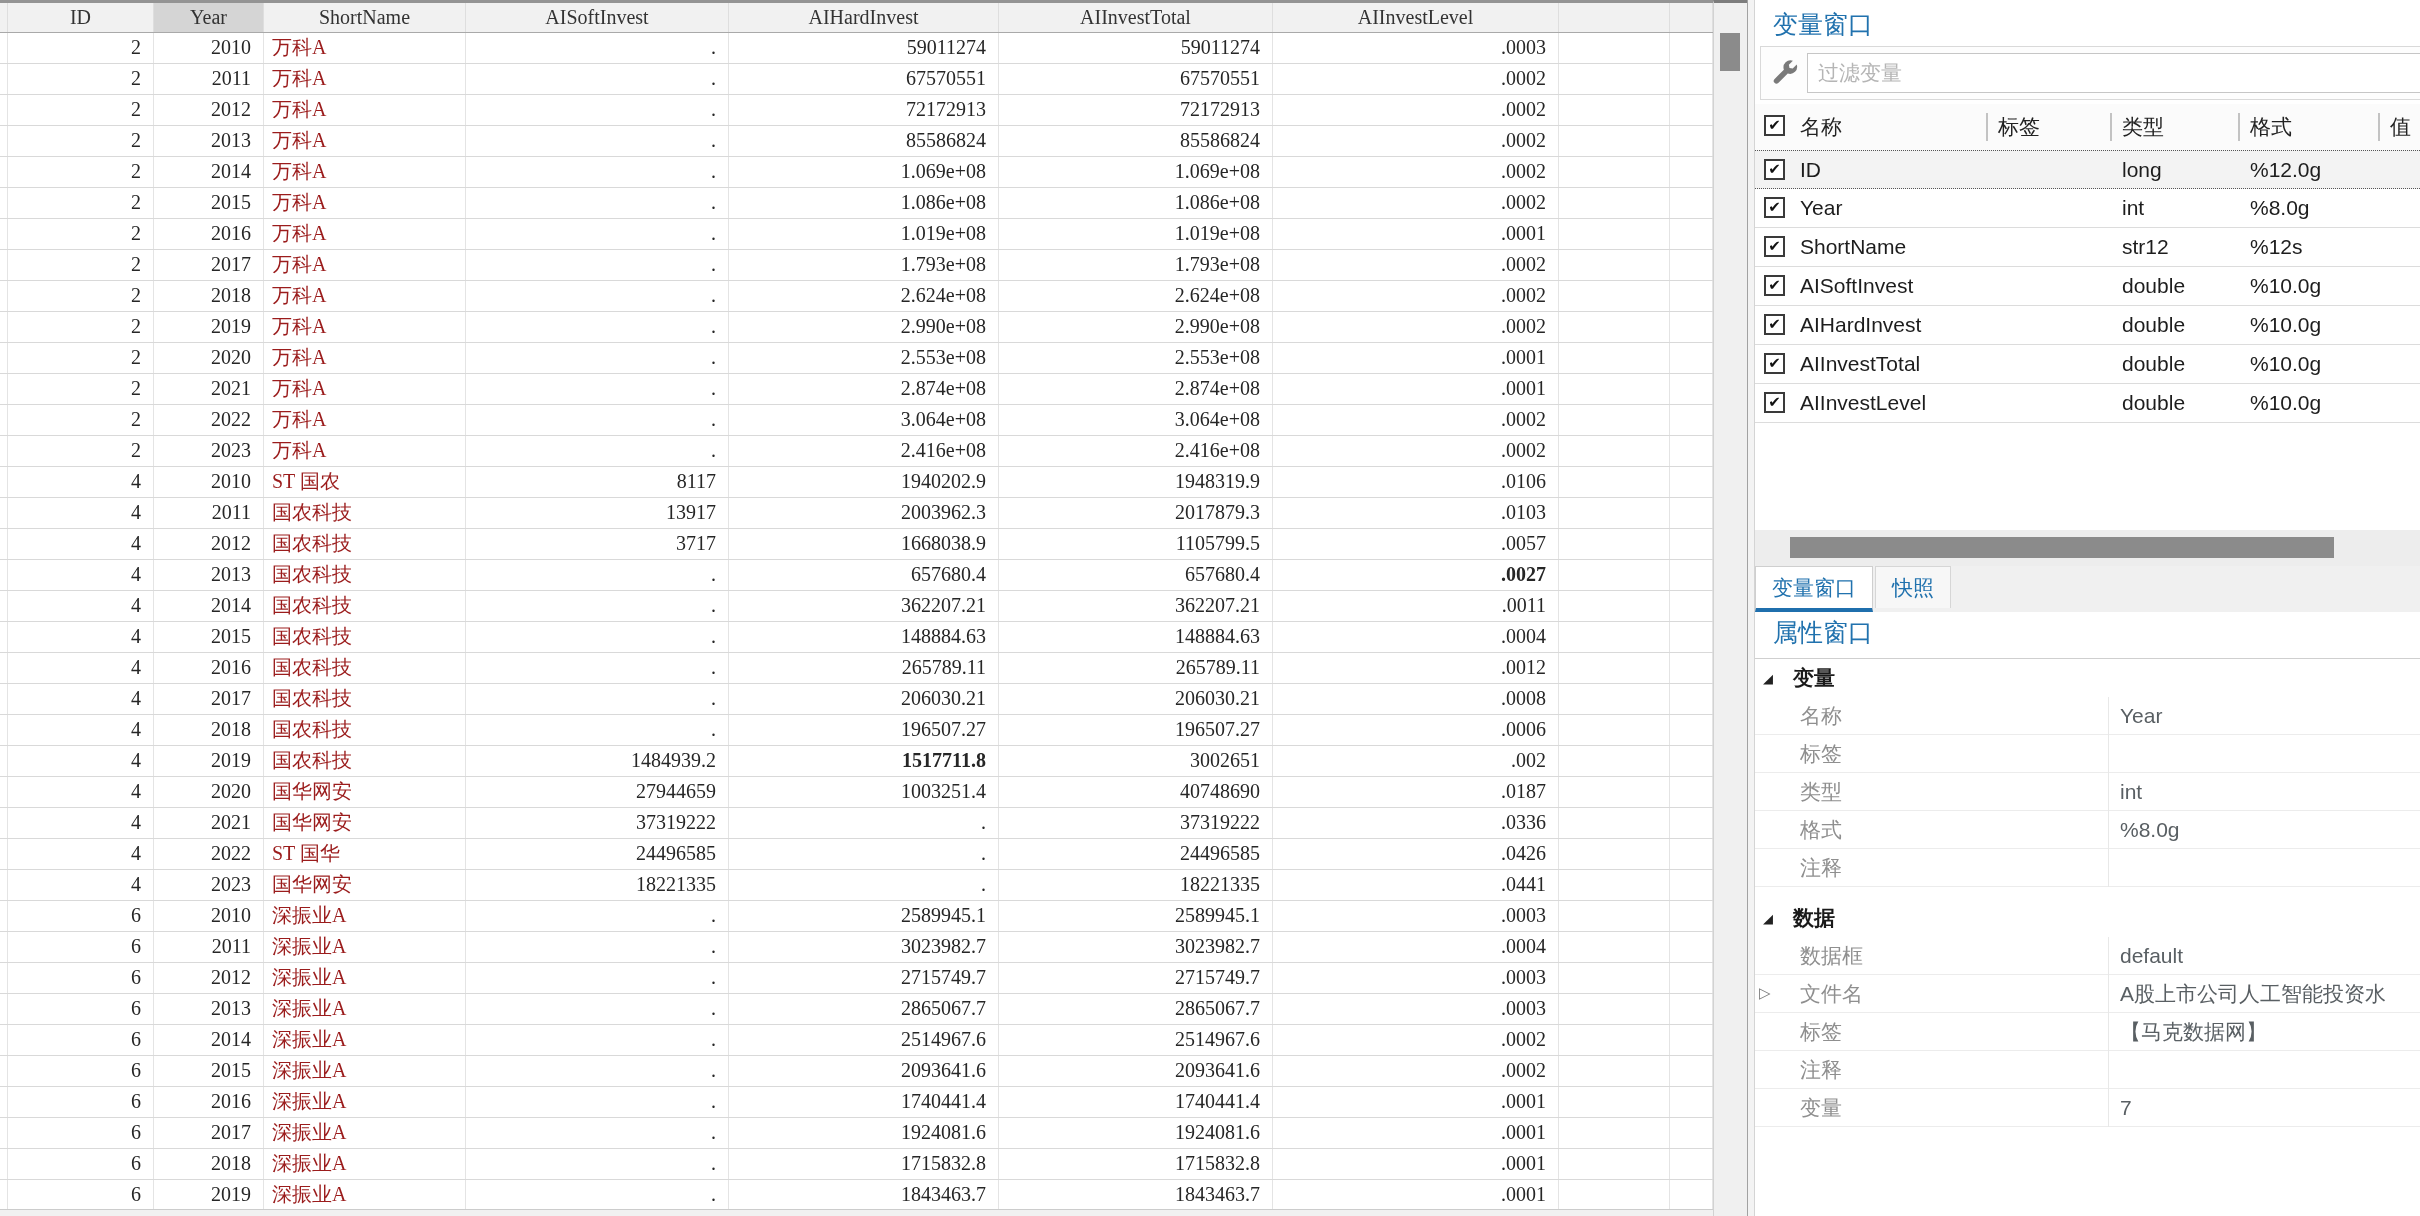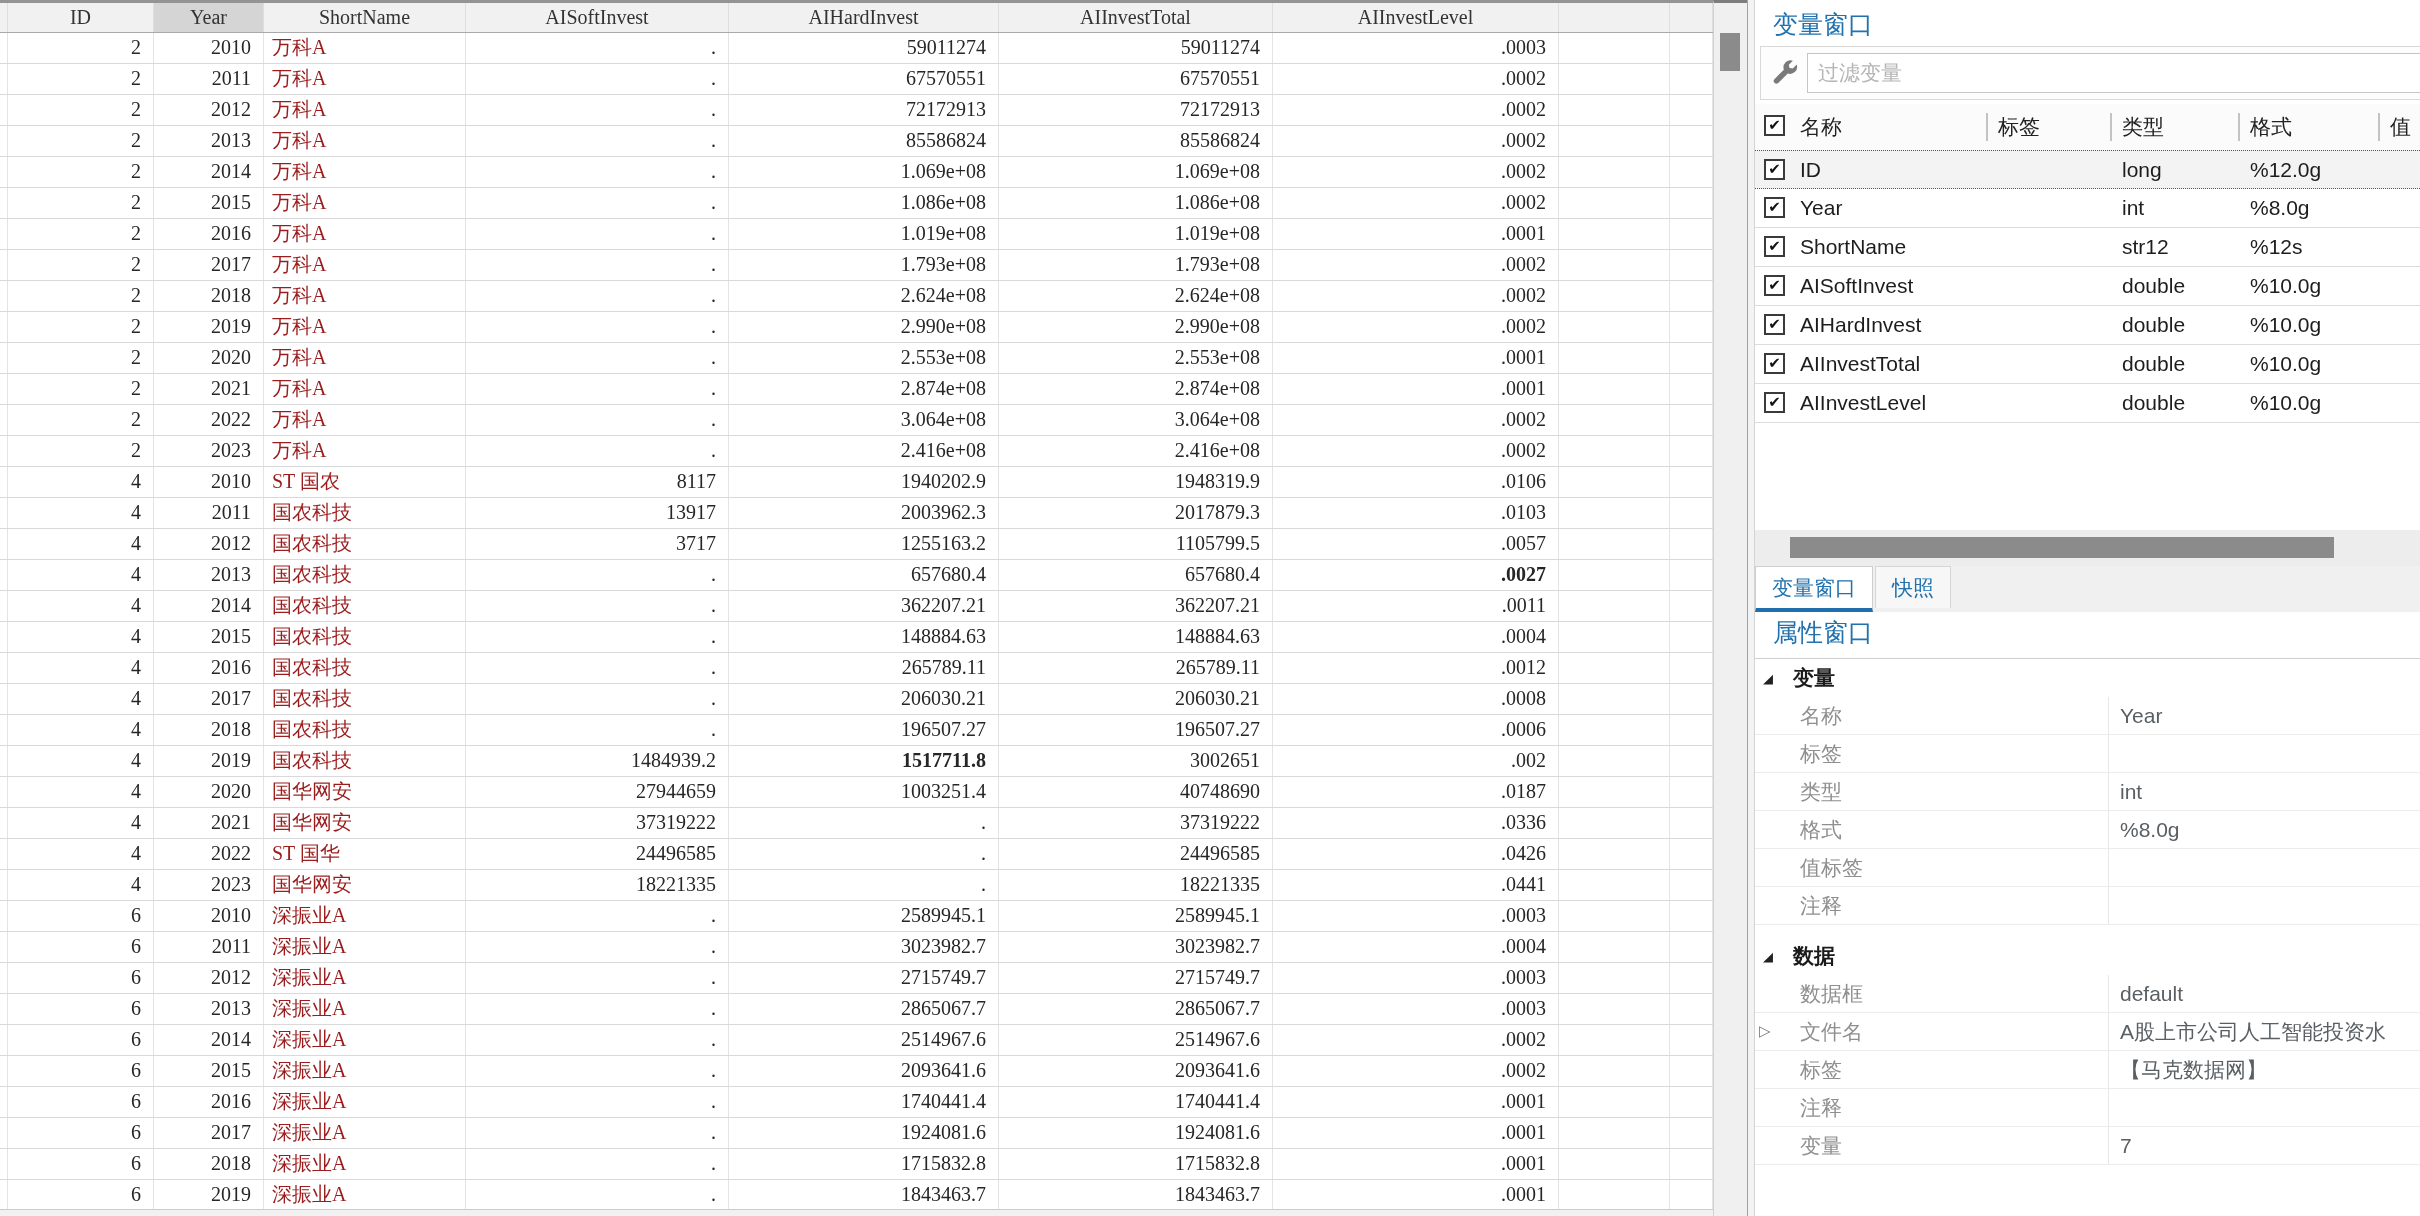--- a/index.html
+++ b/index.html
@@ -288,21 +288,21 @@
           <div class="tcell num" style="width: 286px;">.0103</div>
           <div class="tcell empty" style="width: 111px;"></div>
           <div class="tcell empty" style="width: 43px;"></div>
         </div>
         <div class="trow">
           <div class="tcell sliver" style="width: 8px;"></div>
           <div class="tcell num" style="width: 146px;">4</div>
           <div class="tcell num" style="width: 110px;">2012</div>
           <div class="tcell str" style="width: 202px;">国农科技</div>
           <div class="tcell num" style="width: 263px;">3717</div>
-          <div class="tcell num" style="width: 270px;">1255163.2</div>
+          <div class="tcell num" style="width: 270px;">1668038.9</div>
           <div class="tcell num" style="width: 274px;">1105799.5</div>
           <div class="tcell num" style="width: 286px;">.0057</div>
           <div class="tcell empty" style="width: 111px;"></div>
           <div class="tcell empty" style="width: 43px;"></div>
         </div>
         <div class="trow">
           <div class="tcell sliver" style="width: 8px;"></div>
           <div class="tcell num" style="width: 146px;">4</div>
           <div class="tcell num" style="width: 110px;">2013</div>
           <div class="tcell str" style="width: 202px;">国农科技</div>
@@ -668,25 +668,20 @@
           <div class="plabel">类型</div>
           <div class="pdiv"></div>
           <div class="pvalue">int</div>
         </div>
         <div class="prow">
           <div class="plabel">格式</div>
           <div class="pdiv"></div>
           <div class="pvalue">%8.0g</div>
         </div>
         <div class="prow">
-          <div class="plabel">值标签</div>
-          <div class="pdiv"></div>
-          <div class="pvalue"></div>
-        </div>
-        <div class="prow">
           <div class="plabel">注释</div>
           <div class="pdiv"></div>
           <div class="pvalue"></div>
         </div>
         <div class="gap"></div>
         <div class="psec-header">
           <span class="tri">◢</span>
           <span class="ptitle">数据</span>
         </div>
         <div class="prow">

